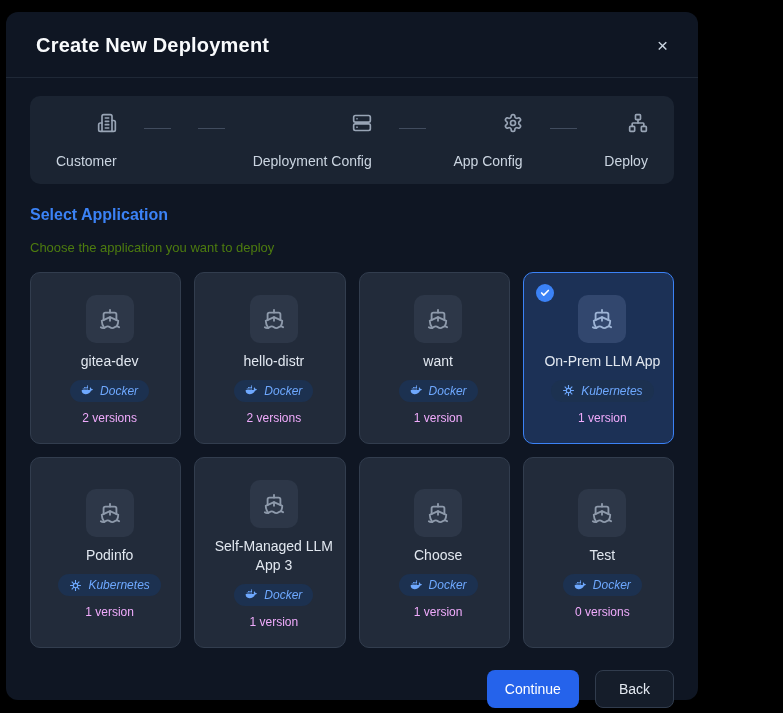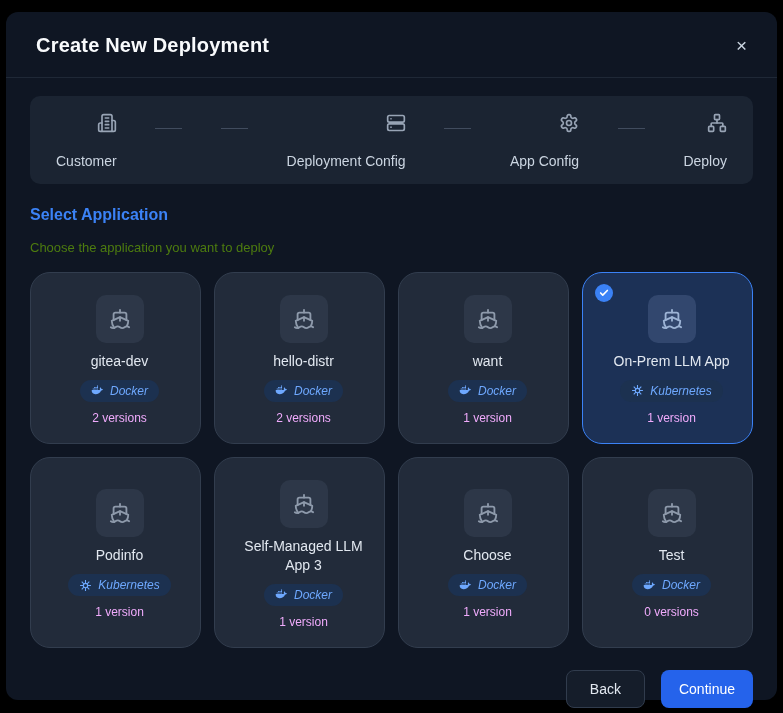--- a/index.html
+++ b/index.html
@@ -1,19 +1,19 @@
 <!DOCTYPE html>
 <html><head>
 <meta charset="utf-8">
 <style>
   * { margin: 0; padding: 0; box-sizing: border-box; }
   html, body { width: 783px; height: 713px; background: #000; overflow: hidden;
     font-family: "Liberation Sans", sans-serif; }
   .modal {
-    margin: 12px 6px; width: 771px; height: 688px;
+    margin: 12px 6px; width: 692px; height: 688px;
     background: #0f1623; border-radius: 12px; display: flex; flex-direction: column;
   }
   
   .modal-header {
     display: flex; align-items: center; justify-content: space-between;
     padding: 22px 30px 20px 30px; border-bottom: 1px solid #1f2836;
   }
   .modal-title { color: #f8fafc; font-size: 20px; font-weight: 700; letter-spacing: .2px; }
   .close-btn { color: #cbd5e1; font-size: 19px; line-height: 1; cursor: pointer; background: none; border: none;
     font-family: "Liberation Sans", sans-serif; }
@@ -29,21 +29,21 @@
   .step.active .step-label { color: #3b82f6; }
   .connector { width: 27px; height: 1px; background: #414c5e; transform: translateY(-13px); }
   
   .section-title { color: #3b82f6; font-size: 16px; font-weight: 600; margin: 22px 24px 0 24px; }
   .section-subtitle { color: #4d7c0f; font-size: 13px; margin: 16px 24px 0 24px; }
   
   .apps-grid {
     margin: 17px 24px 0 24px; display: grid; grid-template-columns: repeat(4, 1fr); gap: 13px;
   }
   .app-card {
-    position: relative; background: #222b3a; border: 1px solid #323d4e; border-radius: 20px;
+    position: relative; background: #222b3a; border: 1px solid #323d4e; border-radius: 10px;
     padding: 22px 10px 18px 18px; display: flex; flex-direction: column; align-items: center;
     gap: 9px; cursor: pointer; min-height: 158px; justify-content: center;
   }
   .app-card.selected { background: #1c3156; border: 1.5px solid #3b82f6; }
   .tile {
     width: 48px; height: 48px; border-radius: 10px; background: #2d3748;
     display: flex; align-items: center; justify-content: center; color: #8e9aab;
   }
   .app-card.selected .tile { background: #32476e; color: #9db4d6; }
   .app-name { color: #e2e8f0; font-size: 14px; text-align: center; line-height: 1.35; max-width: 140px; }
@@ -337,17 +337,17 @@
           </span>
 
         <span>Docker</span>
       </div>
       <div class="versions">0 versions</div>
     </div>
 
   </div>
 
   <div class="modal-footer">
+    <button class="btn btn-continue">Continue</button>
     <button class="btn btn-back">Back</button>
-    <button class="btn btn-continue">Continue</button>
   </div>
 
 </div>
 
 </body></html>

